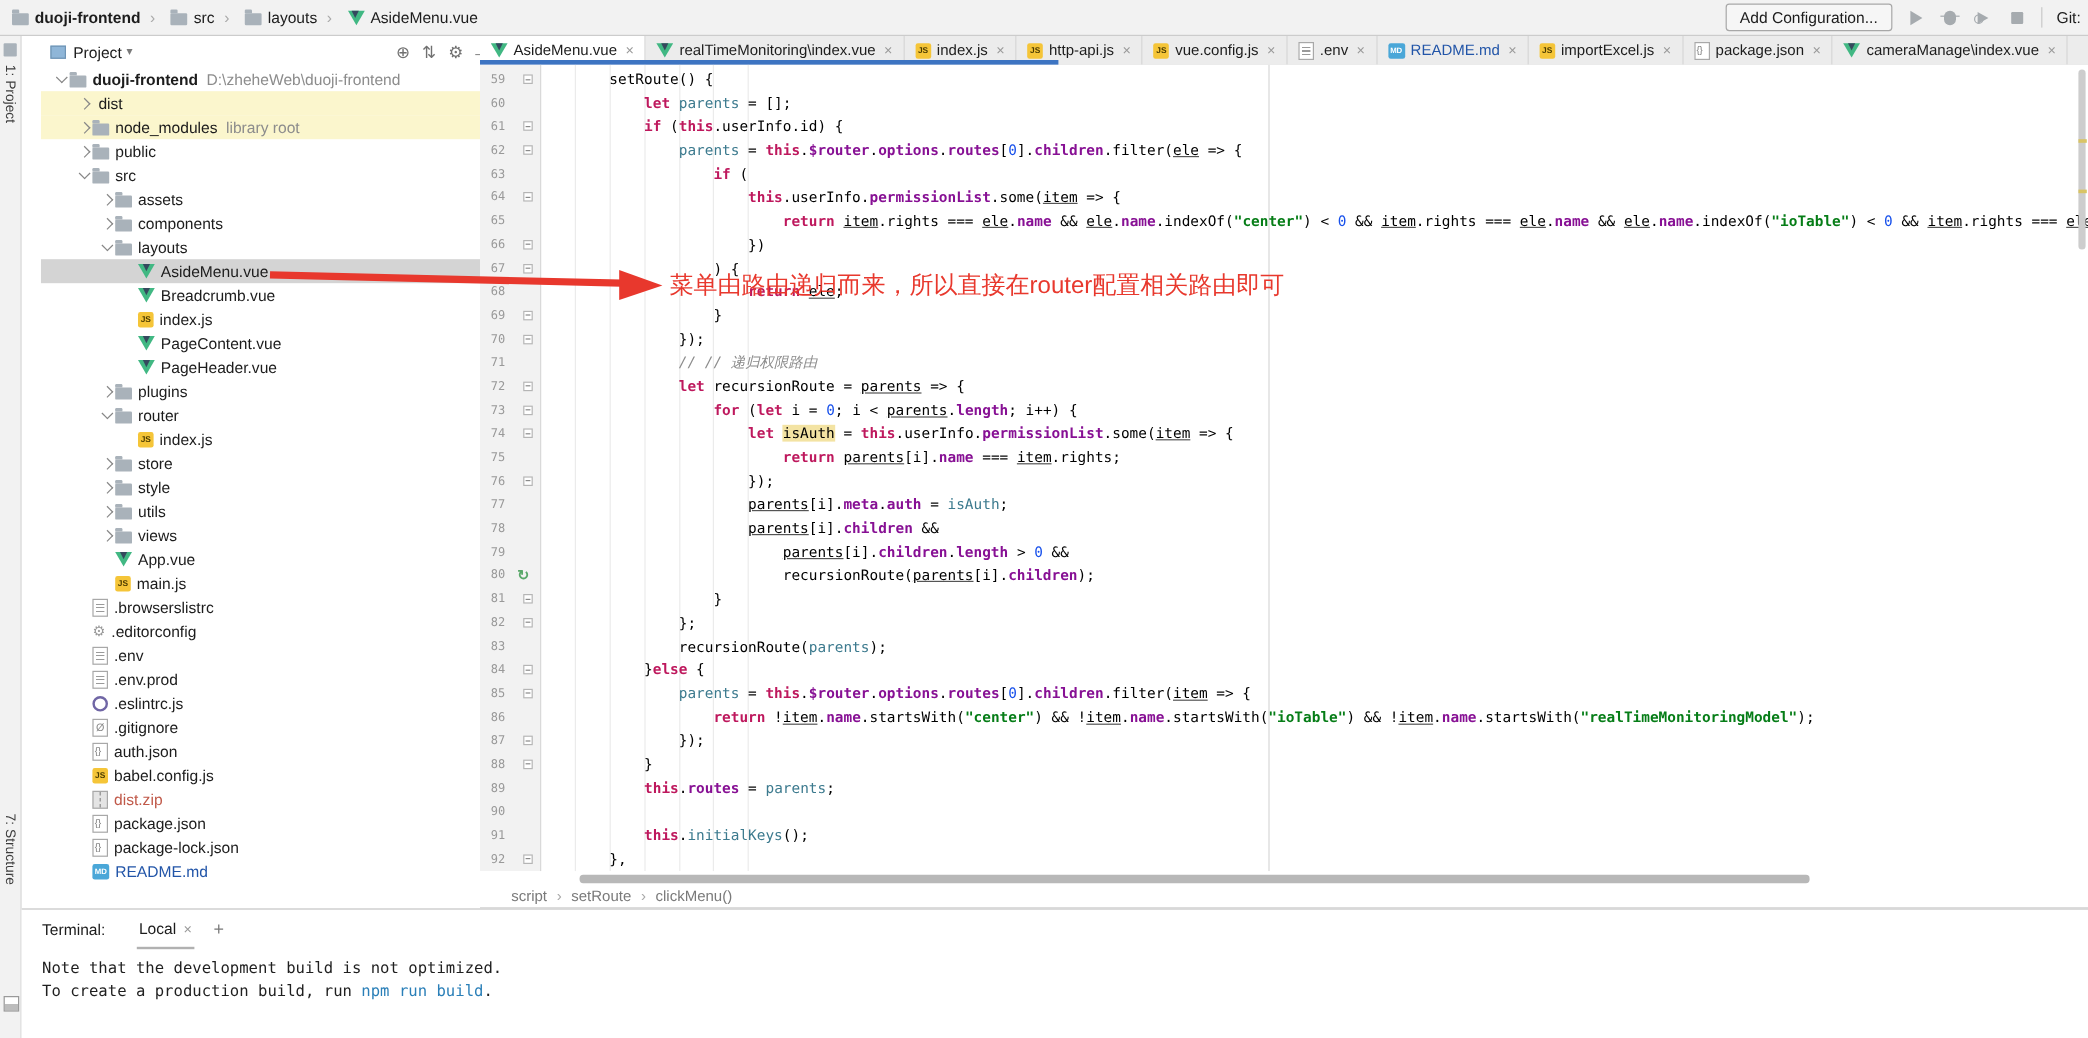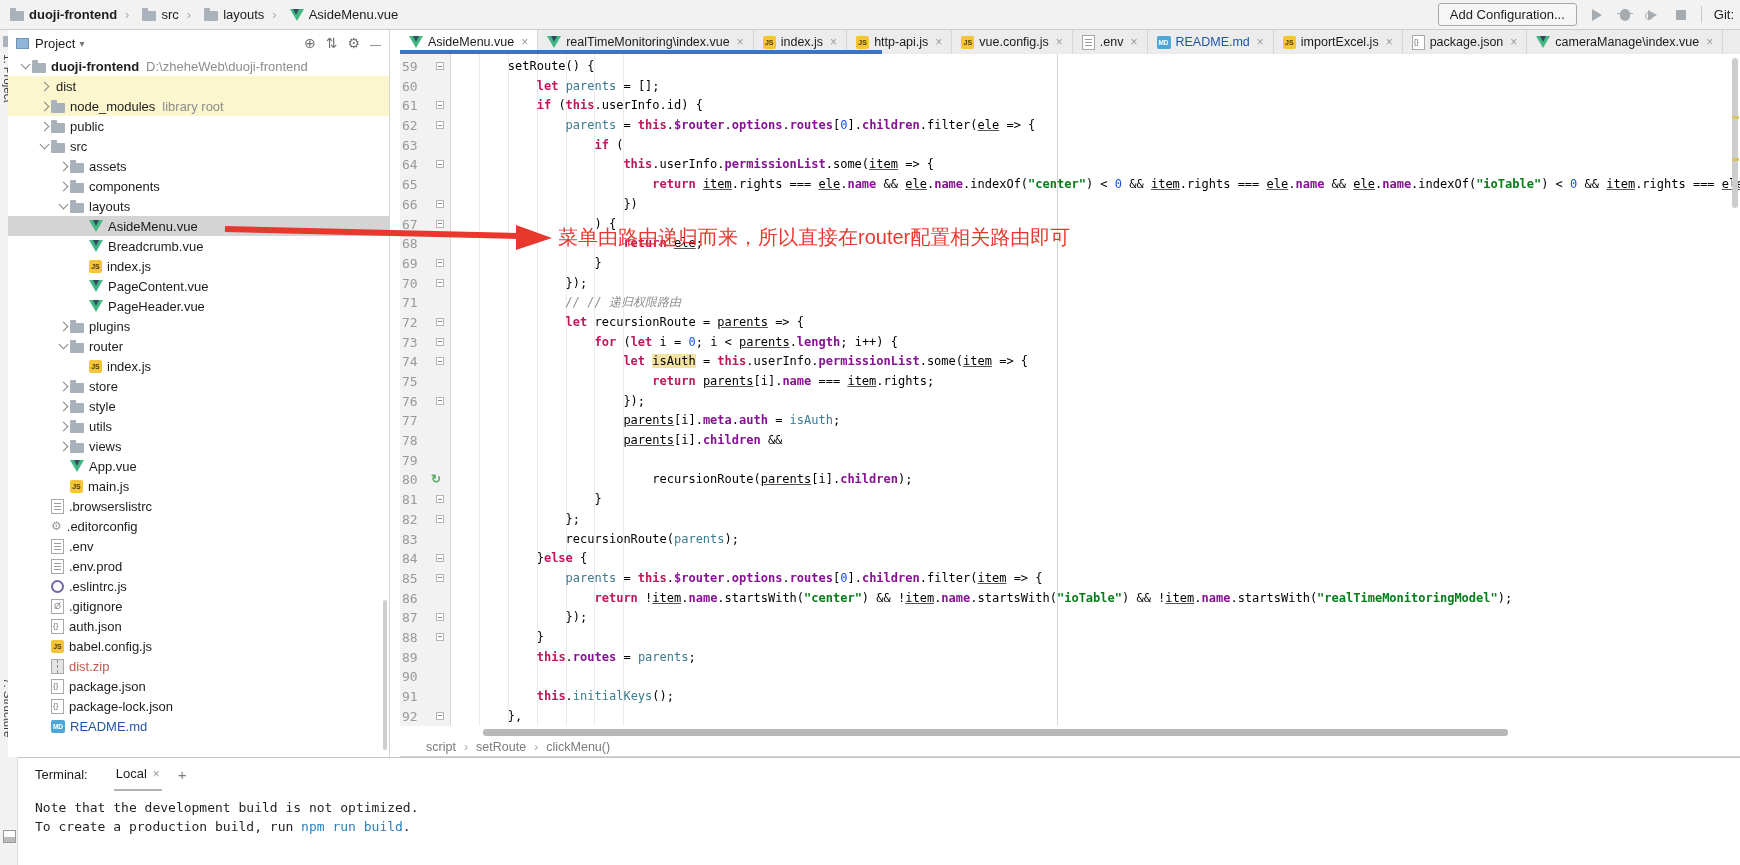--- a/index.html
+++ b/index.html
@@ -28,21 +28,21 @@
   
   #stripe{position:absolute;left:0;top:30px;width:18px;height:835px;background:#f2f2f2;
           border-right:1px solid #d9d9d9;box-sizing:border-box}
   .vlabel{writing-mode:vertical-rl;font-size:11.5px;color:#3c3c3c;position:absolute;left:2px;white-space:nowrap}
   #stripe-top-icon{position:absolute;left:3px;top:6px;width:11px;height:11px;background:#a9b2ba;border-radius:1px}
   #vlabel-project{top:24px}
   #vlabel-structure{top:648px}
   #stripe-bottom-icon{position:absolute;left:3px;top:800px;width:11px;height:11px;
       border:1px solid #9a9a9a;background:linear-gradient(#fff 55%,#bcbcbc 55%)}
   
-  #project{position:absolute;left:8px;top:30px;width:382px;height:727px;background:#fff;
+  #project{position:absolute;left:34px;top:30px;width:382px;height:727px;background:#fff;
            border-right:1px solid #d4d4d4;box-sizing:border-box;overflow:hidden}
   #proj-header{height:26px;display:flex;align-items:center;padding:0 8px;font-size:13px;color:#1c1c1c}
   #proj-title{display:flex;align-items:center;gap:4px}
   #proj-title::before{content:"";width:11px;height:9px;background:#8fb6d8;border:1px solid #6f94b5;margin-right:2px}
   #proj-title::after{content:"▾";color:#7a7a7a;font-size:10px}
   #proj-icons{margin-left:auto;display:flex;align-items:center;gap:10px;color:#707070;font-size:14px}
   .g-locate::after{content:"⊕"}
   .g-collapse::after{content:"⇅"}
   .g-gear::after{content:"⚙"}
   .g-hide::after{content:"—";font-size:11px}
@@ -88,22 +88,22 @@
        border-right:1px solid #d6d6d6;white-space:nowrap}
   .tab.active{background:#fff}
   .tab .tab-close{color:#9a9a9a;font-size:12px;margin-left:2px}
   #tabstrip-scroll{position:absolute;left:0;top:20px;width:482px;height:4px;background:#3d74c2}
   #codearea{position:absolute;left:0;top:24px;right:0;height:672px;overflow:hidden;background:#fff}
   #gutter-bg{position:absolute;left:0;top:0;width:50px;height:100%;background:#f2f2f2;border-right:1px solid #d9d9d9}
   .iguide{position:absolute;top:0;bottom:0;width:1px;background:#ebebeb}
   #wrap-guide{position:absolute;top:0;bottom:0;left:657px;width:1px;background:#d8d8d8}
   #code-lines{position:absolute;left:0;top:3px;right:0}
   .code-row{height:19.7px;line-height:19.7px;position:relative}
-  .ln{position:absolute;left:2px;width:26px;text-align:left;color:#999;
-      font-family:"DejaVu Sans Mono",monospace;font-size:13px}
+  .ln{position:absolute;left:2px;width:26px;text-align:center;color:#999;
+      font-family:"DejaVu Sans Mono",monospace;font-size:10px}
   .fold-mark{position:absolute;left:36px;top:5px;width:8px;height:8px;border:1px solid #b5b5b5;background:#fff;box-sizing:border-box}
   .fold-mark::after{content:"";position:absolute;left:1px;right:1px;top:2.5px;height:1px;background:#8a8a8a}
   .rec-ic{position:absolute;left:31px;top:0;color:#59a869;font-size:12px;font-weight:bold}
   .ct{position:absolute;left:50px;top:0;white-space:pre;font-family:"DejaVu Sans Mono",monospace;font-size:12px}
   .tk-p{color:#000}
   .tk-k{color:#be185d;font-weight:bold}
   .tk-f{color:#871094;font-weight:bold}
   .tk-s{color:#067d17;font-weight:bold}
   .tk-n{color:#1750eb}
   .tk-c{color:#8c8c8c;font-style:italic}
@@ -548,20 +548,21 @@
         <div class="code-row">
           <span class="ln">77</span>
           <span class="ct"><span class="tk-p">                        </span><span class="tk-u">parents</span><span class="tk-p">[i].</span><span class="tk-f">meta</span><span class="tk-p">.</span><span class="tk-f">auth</span><span class="tk-p"> = </span><span class="tk-v">isAuth</span><span class="tk-p">;</span></span>
         </div>
         <div class="code-row">
           <span class="ln">78</span>
           <span class="ct"><span class="tk-p">                        </span><span class="tk-u">parents</span><span class="tk-p">[i].</span><span class="tk-f">children</span><span class="tk-p"> &amp;&amp;</span></span>
         </div>
         <div class="code-row">
           <span class="ln">79</span>
+          <span class="ct"><span class="tk-p">                            </span><span class="tk-u">parents</span><span class="tk-p">[i].</span><span class="tk-f">children</span><span class="tk-p">.</span><span class="tk-f">length</span><span class="tk-p"> &gt; </span><span class="tk-n">0</span><span class="tk-p"> &amp;&amp;</span></span>
         </div>
         <div class="code-row">
           <span class="ln">80</span>
           <span class="rec-ic">↻</span>
           <span class="ct"><span class="tk-p">                            recursionRoute(</span><span class="tk-u">parents</span><span class="tk-p">[i].</span><span class="tk-f">children</span><span class="tk-p">);</span></span>
         </div>
         <div class="code-row">
           <span class="ln">81</span>
           <span class="fold-mark"></span>
           <span class="ct"><span class="tk-p">                    }</span></span>

